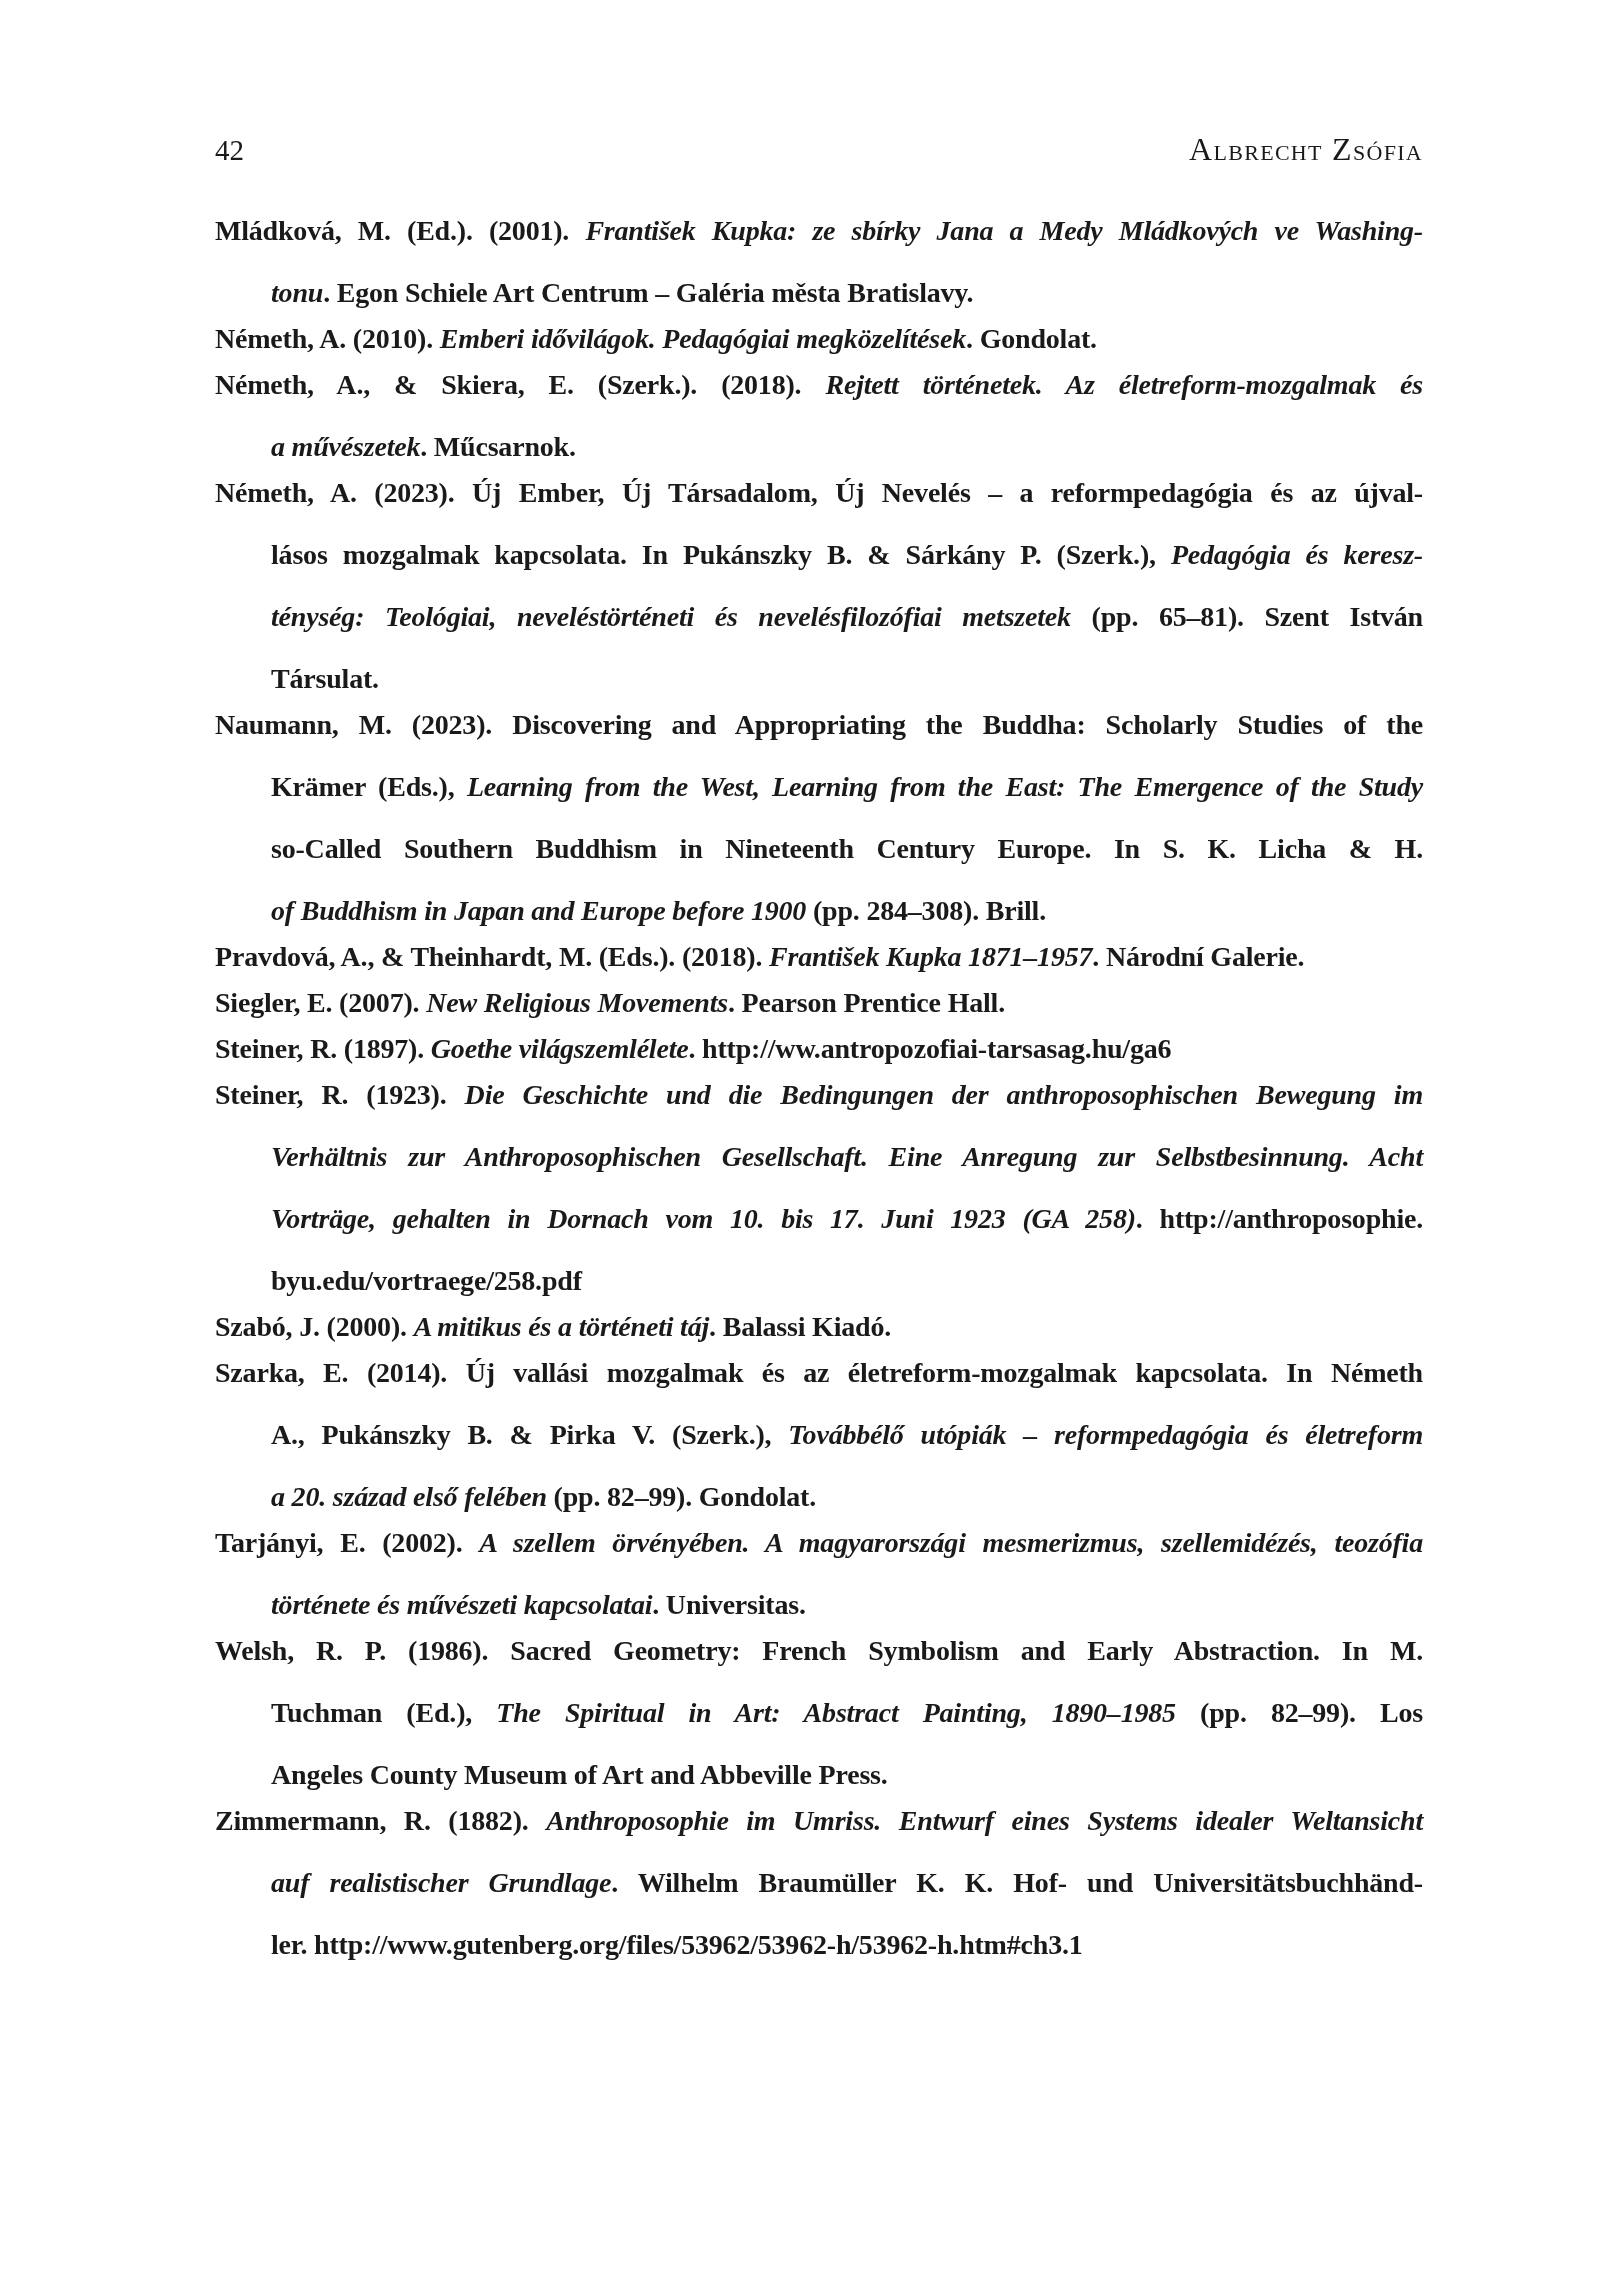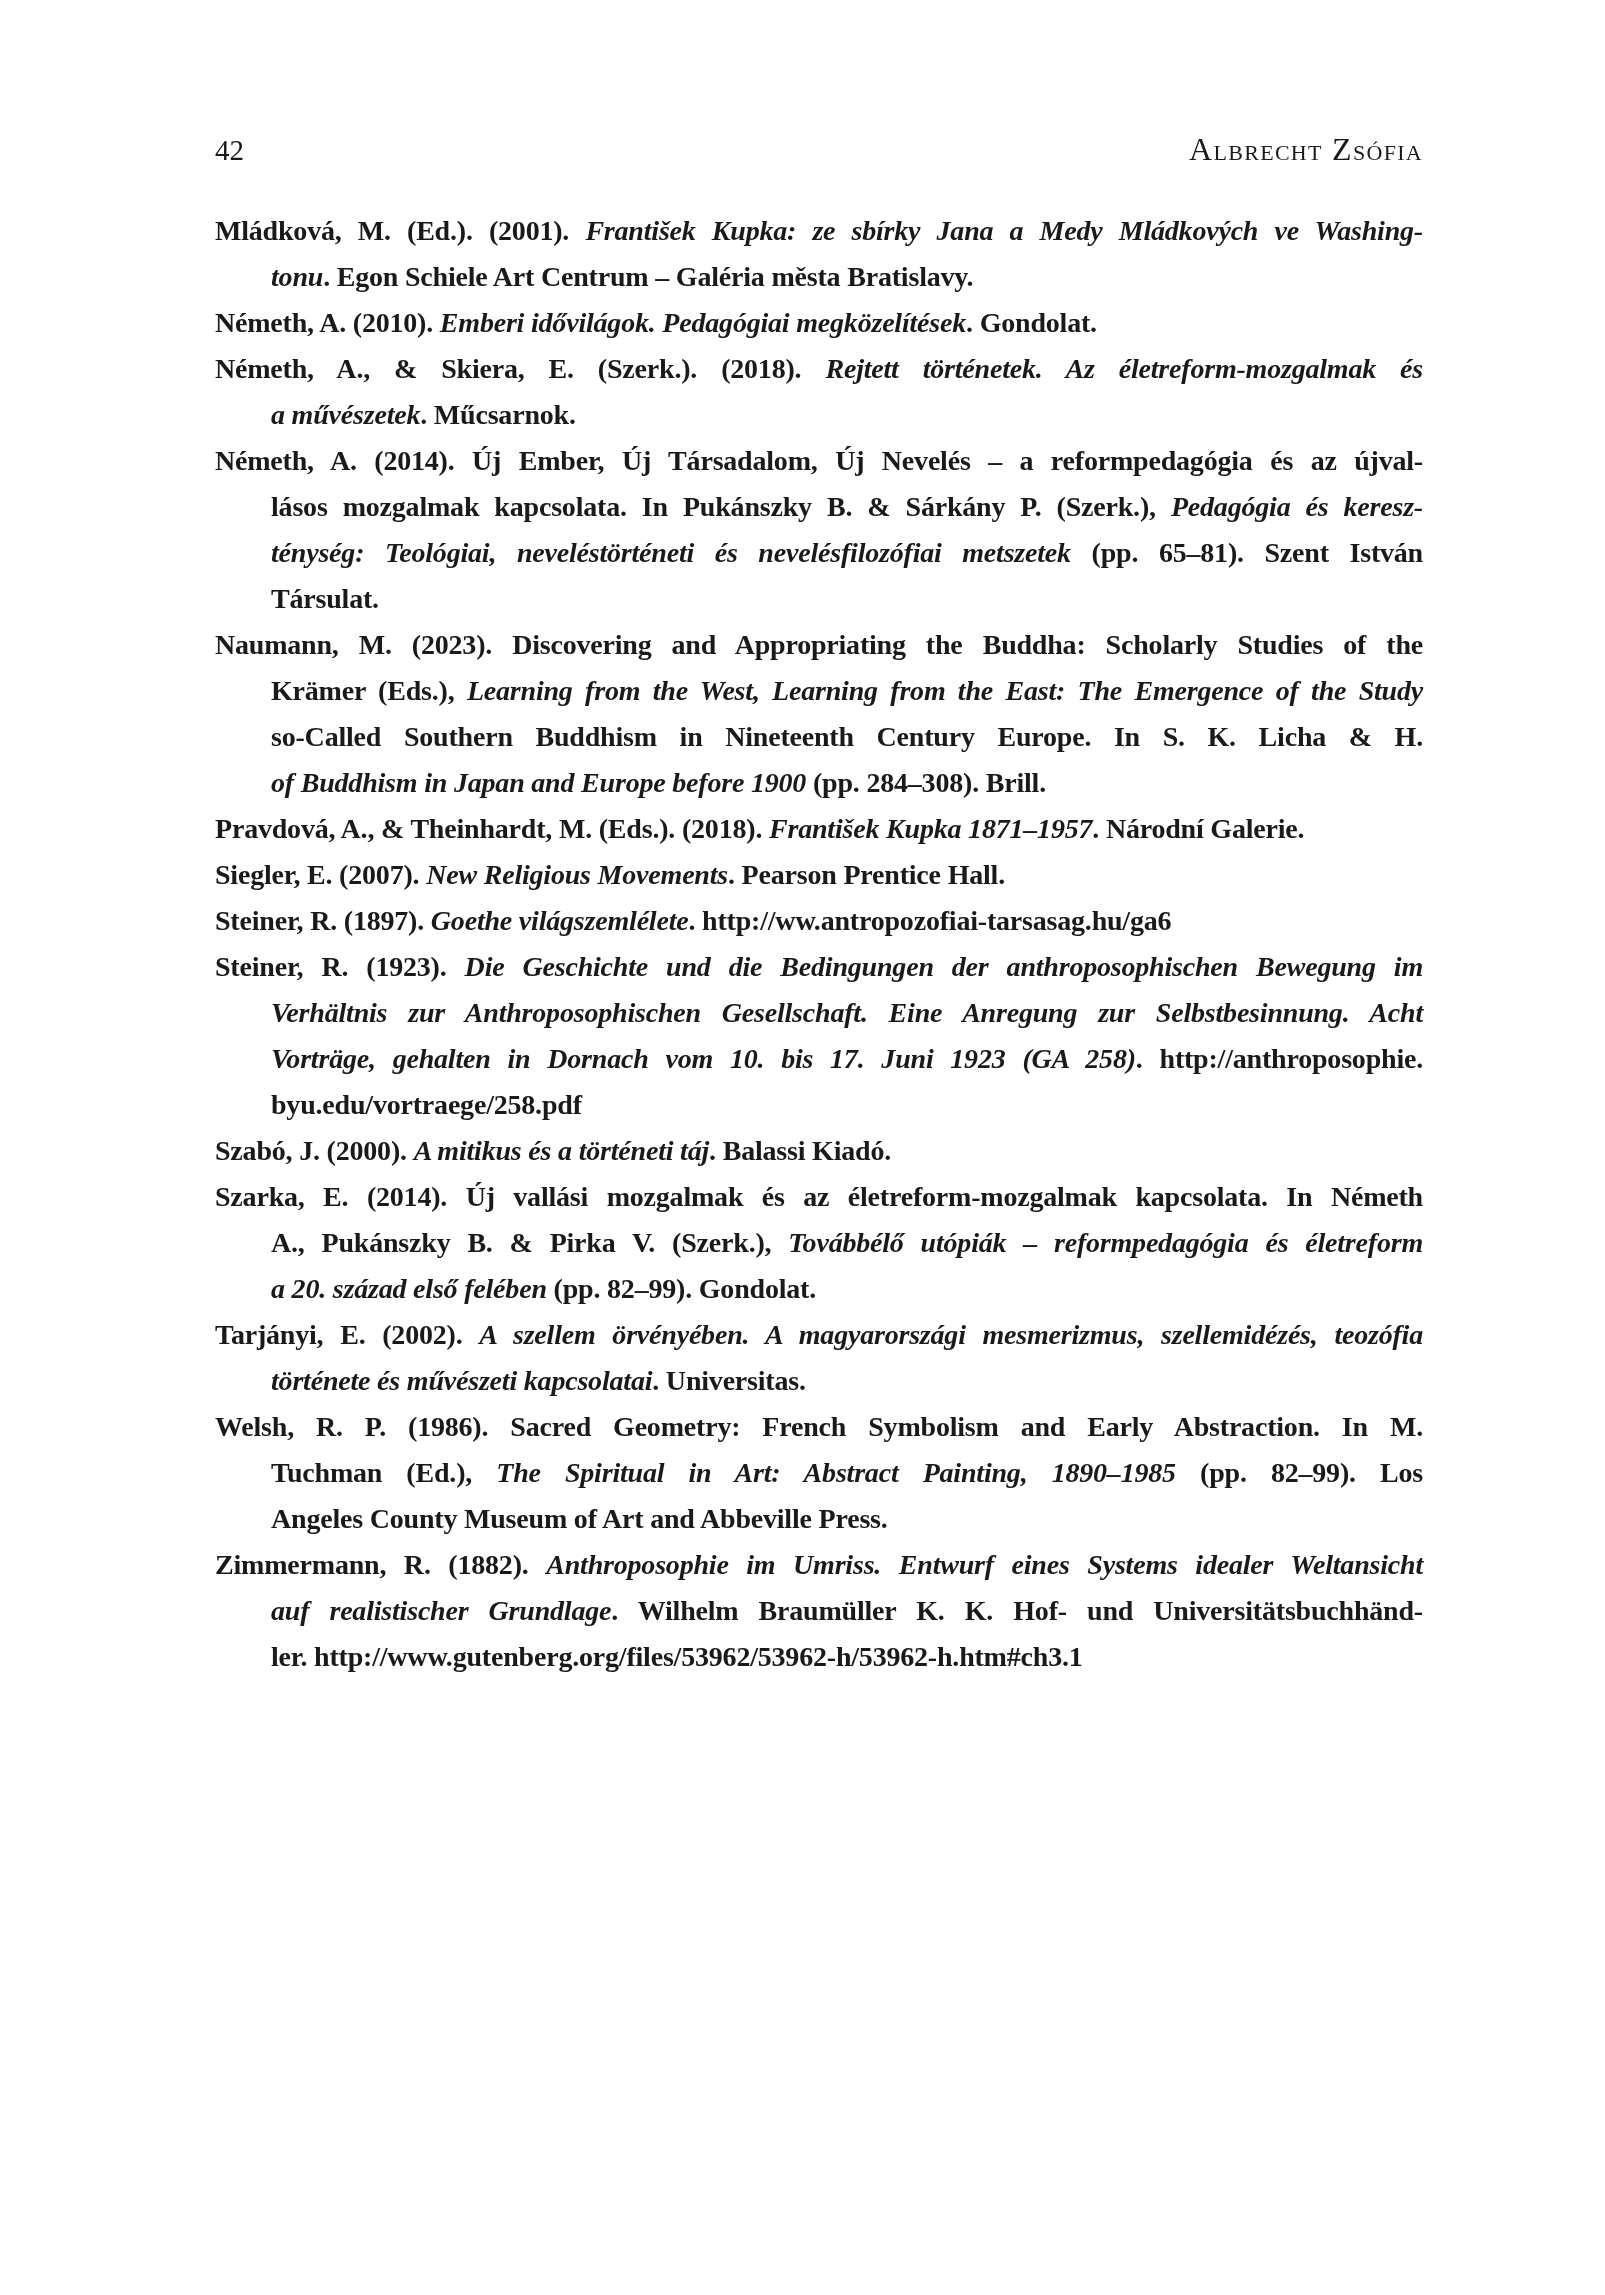--- a/index.html
+++ b/index.html
@@ -49,20 +49,21 @@
     text-align: justify;
     text-align-last: justify;
     -moz-text-align-last: justify;
   }
   .ref-line.last {
     text-align-last: left;
     -moz-text-align-last: left;
   }
   .ref-line.cont {
     padding-left: 56px;
+    margin-top: 16px;
   }
   .seg.it {
     font-style: italic;
   }
 </style>
 </head>
 <body>
 
 <div class="page">
   <div class="header">
@@ -75,21 +76,21 @@
         <div class="ref-line cont last"><span class="seg it">tonu</span><span class="seg">. Egon Schiele Art Centrum – Galéria města Bratislavy.</span></div>
       </div>
       <div class="ref-entry">
         <div class="ref-line last"><span class="seg">Németh, A. (2010). </span><span class="seg it">Emberi idővilágok. Pedagógiai megközelítések</span><span class="seg">. Gondolat.</span></div>
       </div>
       <div class="ref-entry">
         <div class="ref-line"><span class="seg">Németh, A., &amp; Skiera, E. (Szerk.). (2018). </span><span class="seg it">Rejtett történetek. Az életreform-mozgalmak és</span></div>
         <div class="ref-line cont last"><span class="seg it">a művészetek</span><span class="seg">. Műcsarnok.</span></div>
       </div>
       <div class="ref-entry">
-        <div class="ref-line"><span class="seg">Németh, A. (2014). Új Ember, Új Társadalom, Új Nevelés – a reformpedagógia és az újval-</span></div>
+        <div class="ref-line"><span class="seg">Németh, A. (2023). Új Ember, Új Társadalom, Új Nevelés – a reformpedagógia és az újval-</span></div>
         <div class="ref-line cont"><span class="seg">lásos mozgalmak kapcsolata. In Pukánszky B. &amp; Sárkány P. (Szerk.), </span><span class="seg it">Pedagógia és keresz-</span></div>
         <div class="ref-line cont"><span class="seg it">ténység: Teológiai, neveléstörténeti és nevelésfilozófiai metszetek </span><span class="seg">(pp. 65–81). Szent István</span></div>
         <div class="ref-line cont last"><span class="seg">Társulat.</span></div>
       </div>
       <div class="ref-entry">
         <div class="ref-line"><span class="seg">Naumann, M. (2023). Discovering and Appropriating the Buddha: Scholarly Studies of the</span></div>
         <div class="ref-line cont"><span class="seg">Krämer (Eds.), </span><span class="seg it">Learning from the West, Learning from the East: The Emergence of the Study</span></div>
         <div class="ref-line cont"><span class="seg">so-Called Southern Buddhism in Nineteenth Century Europe. In S. K. Licha &amp; H.</span></div>
         <div class="ref-line cont last"><span class="seg it">of Buddhism in Japan and Europe before 1900 </span><span class="seg">(pp. 284–308). Brill.</span></div>
       </div>

